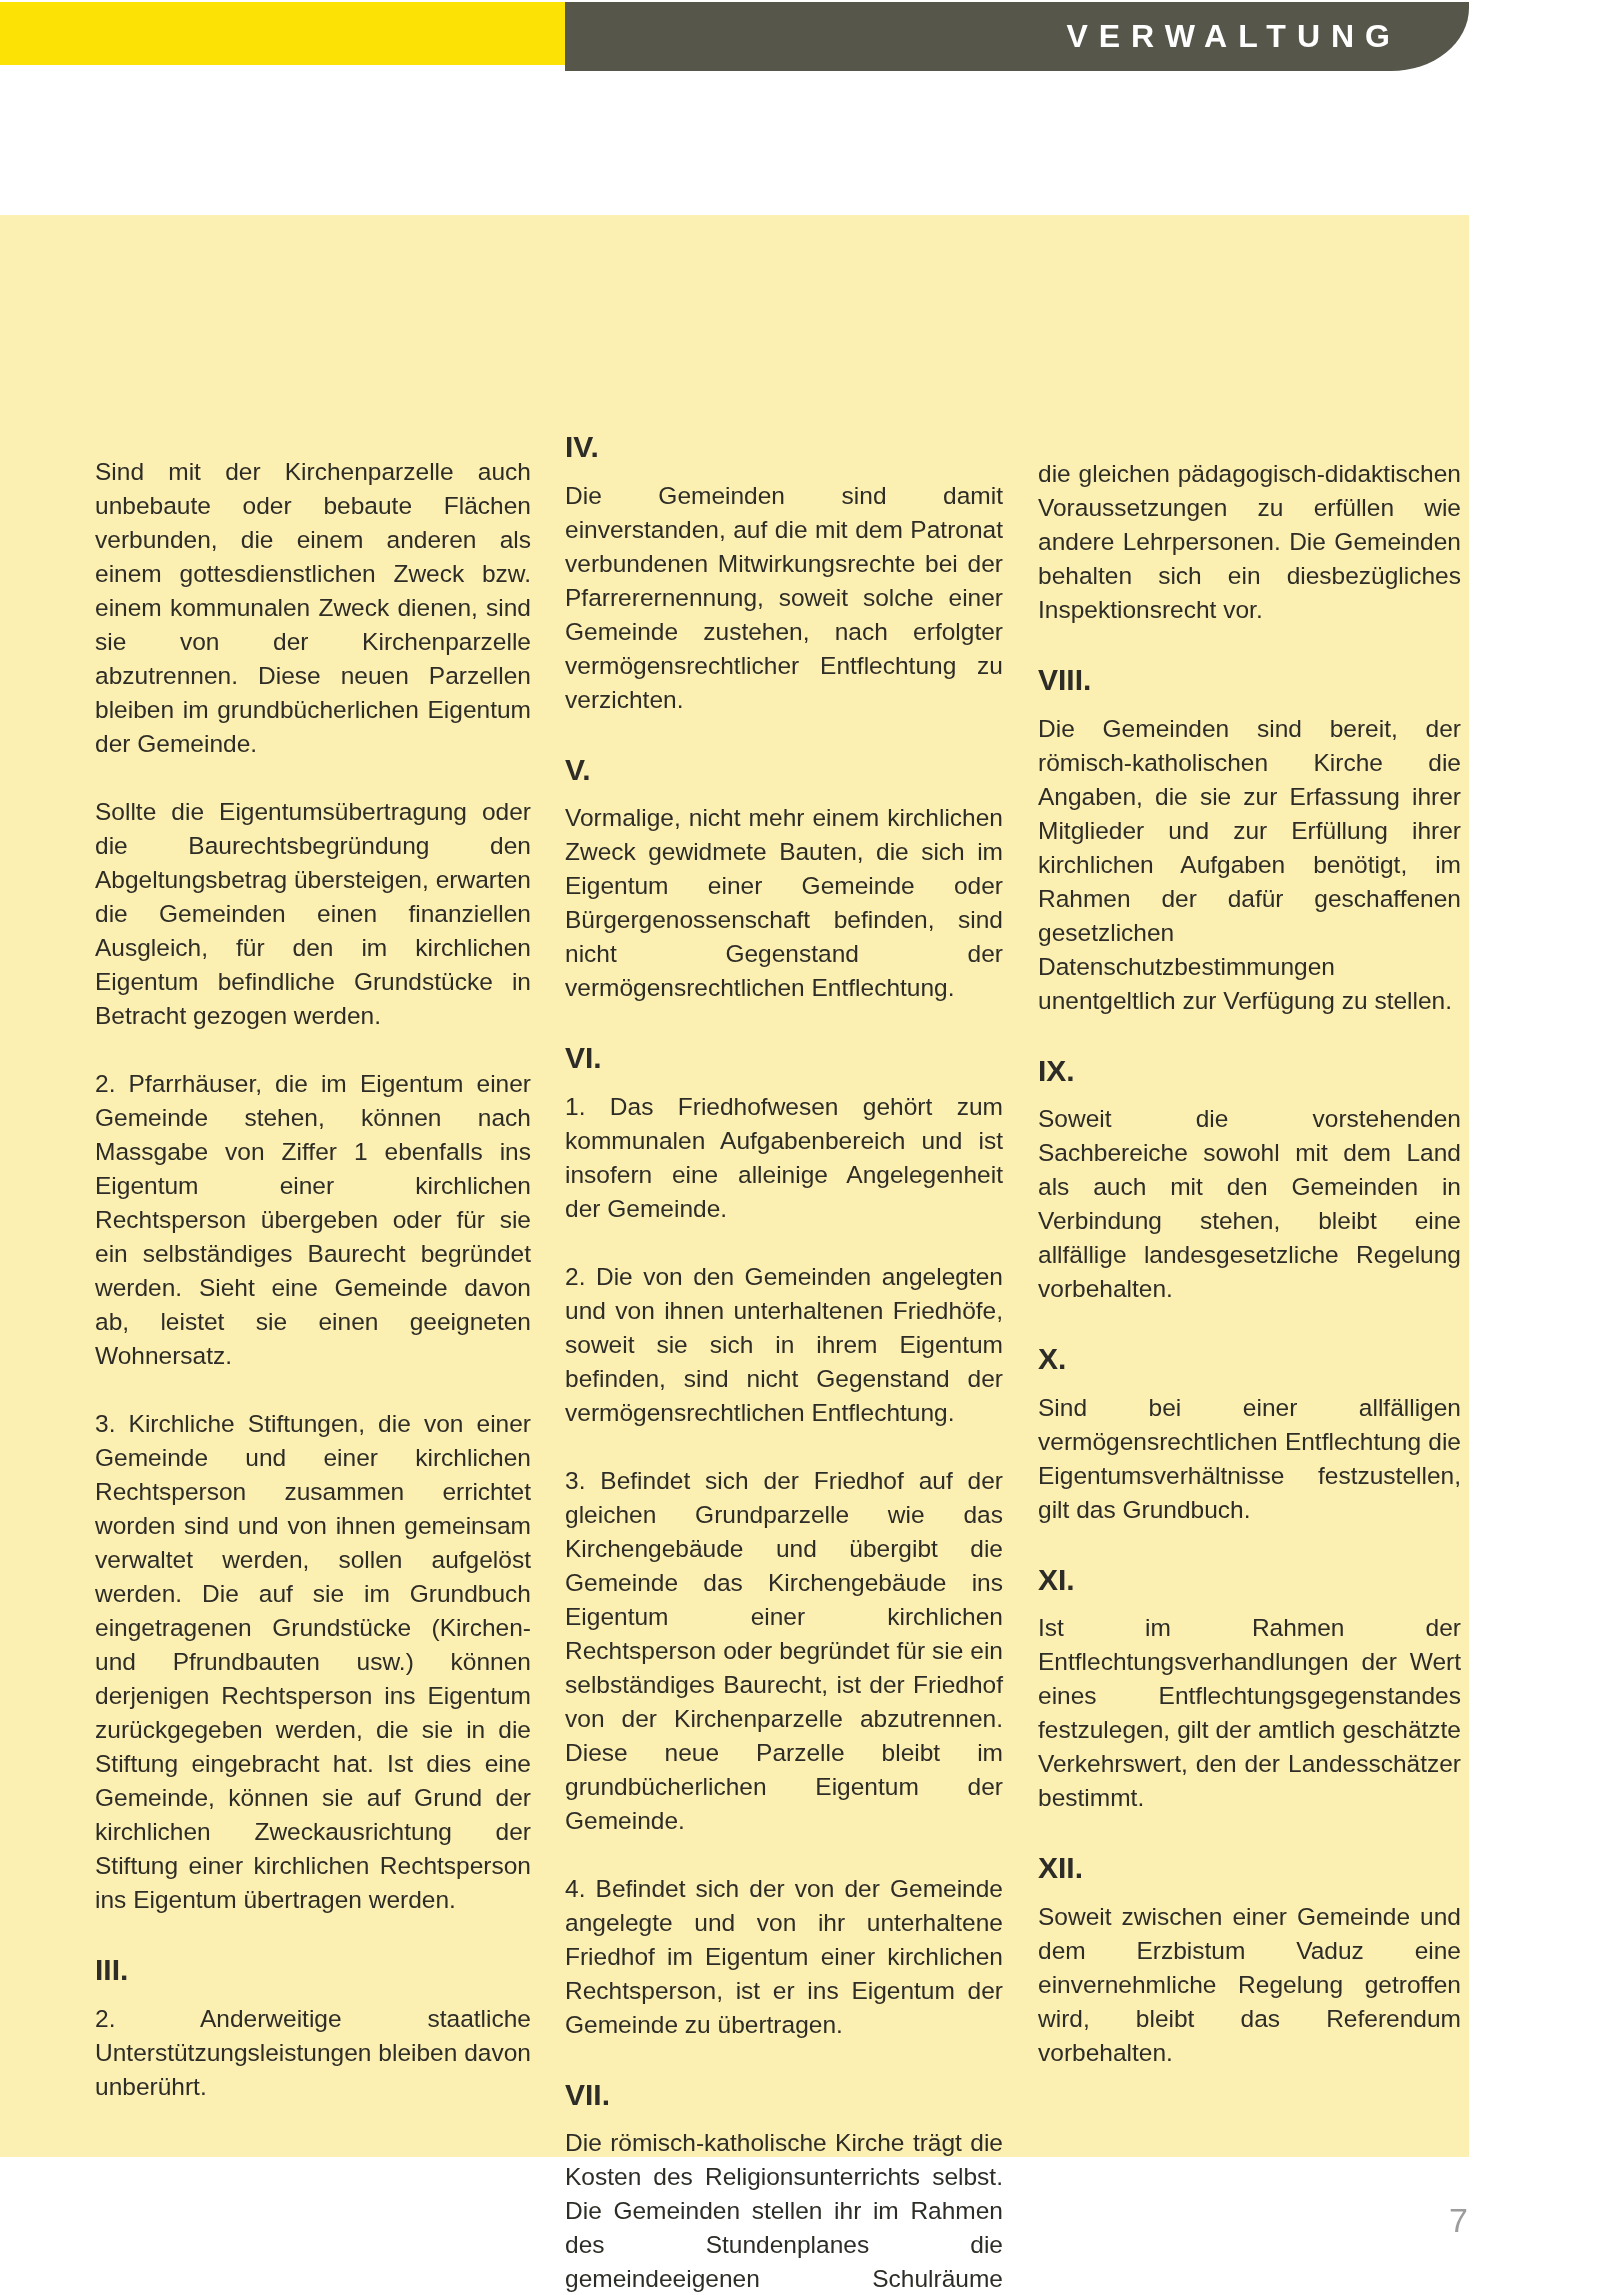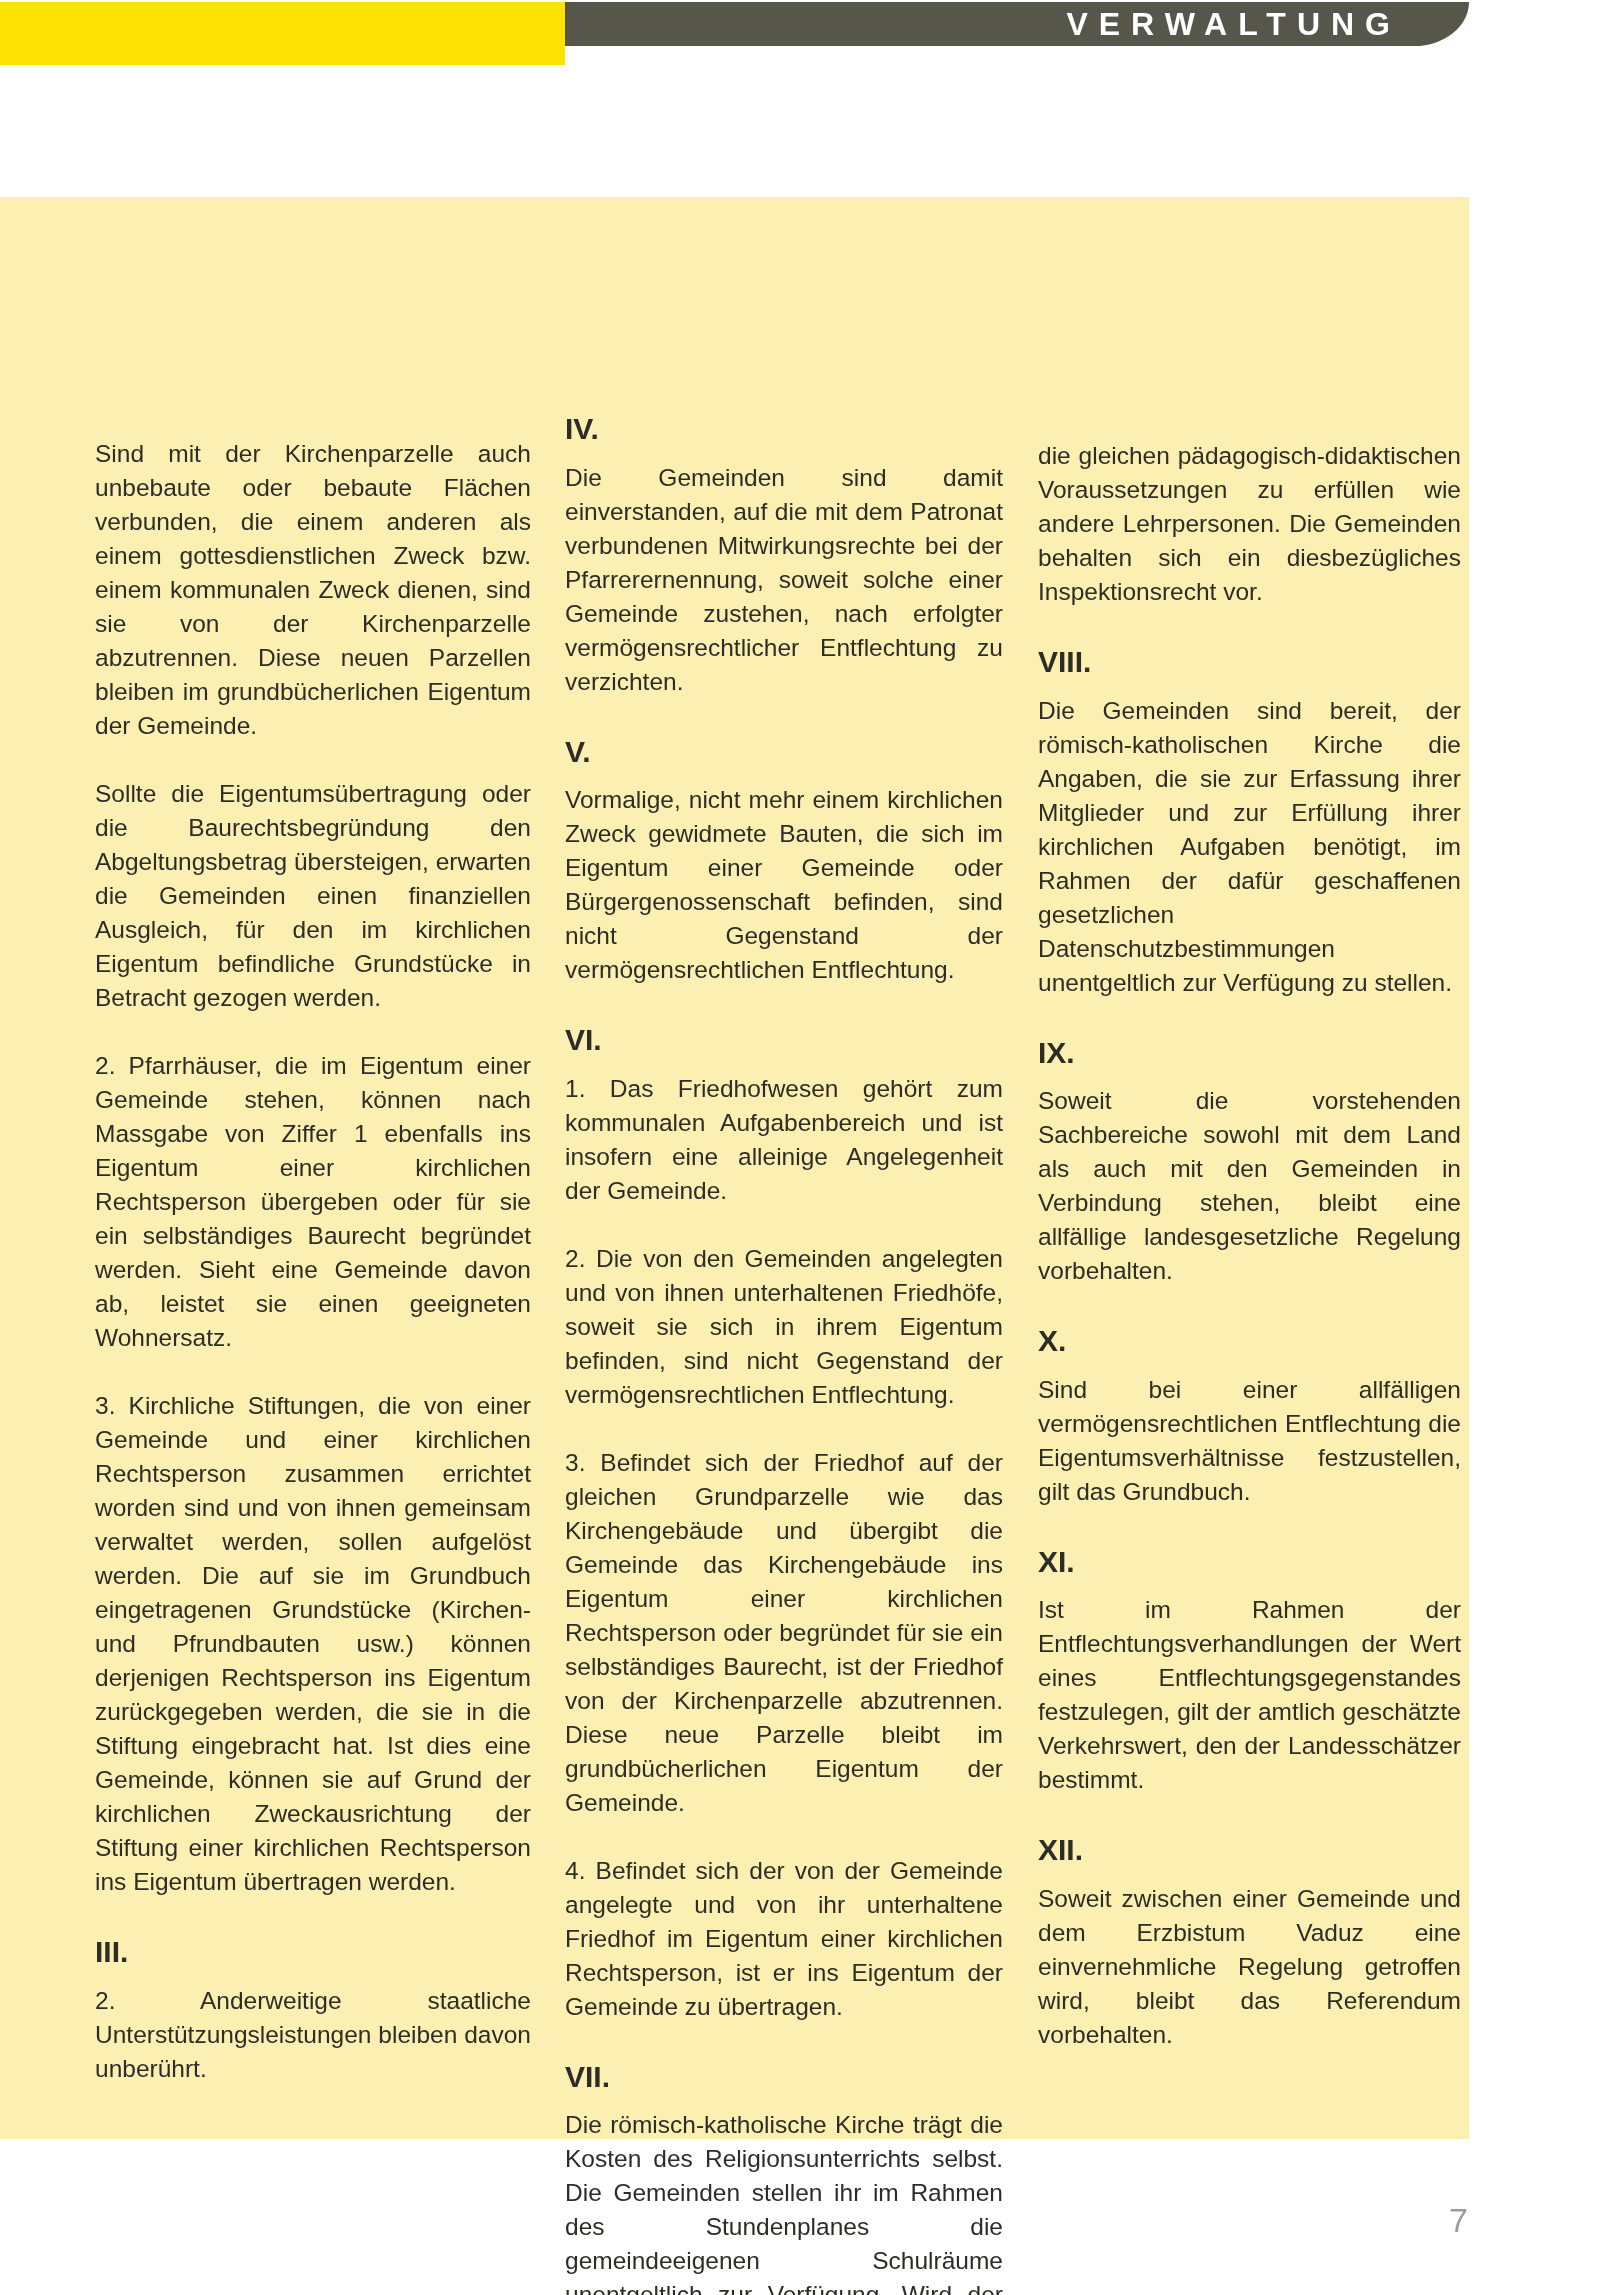--- a/index.html
+++ b/index.html
@@ -18,39 +18,39 @@
   
   .topbar-yellow {
     position: absolute;
     left: 0; top: 1.7px;
     width: 565px; height: 63px;
     background: #FCE205;
   }
   .topbar-dark {
     position: absolute;
     left: 565px; top: 1.7px;
-    width: 904px; height: 44px;
+    width: 904px; height: 69px;
     background: #57564B;
     border-bottom-right-radius: 78px 63px;
   }
   .header-label {
     position: absolute;
     right: 68px;
     top: 50%;
     transform: translateY(-50%);
     color: #ffffff;
     font-size: 32px;
     font-weight: bold;
     letter-spacing: 11px;
     white-space: nowrap;
   }
   
   .panel {
     position: absolute;
-    left: 0; top: 197px;
+    left: 0; top: 215px;
     width: 1469px; height: 1942px;
     background: #FBF0B2;
   }
   .col {
     position: absolute;
     color: #2E2C26;
   }
   .col-1 { left: 95px;  top: 240px; width: 436px; }
   .col-2 { left: 565px;  top: 213px; width: 438px; }
   .col-3 { left: 1038px; top: 242px; width: 423px; }

